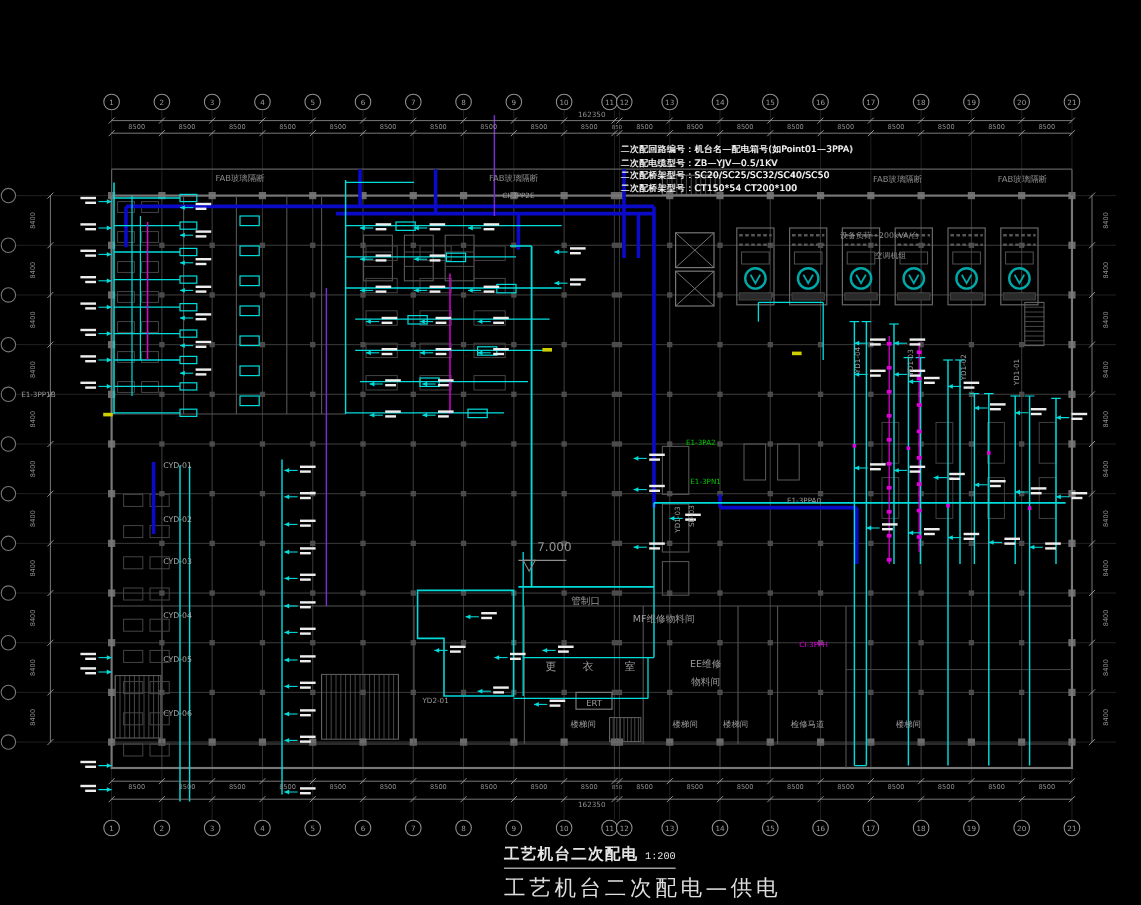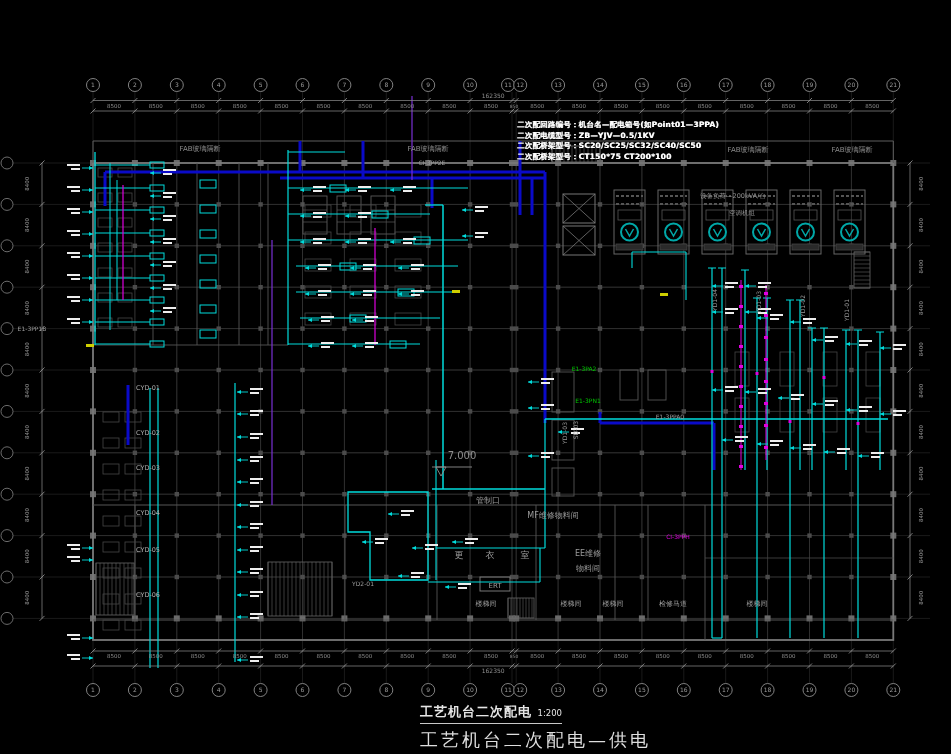--- a/index.html
+++ b/index.html
@@ -1,25 +1,25 @@
 <!DOCTYPE html>
 <html><head>
 <meta charset="utf-8">
 <style>
   html,body{margin:0;padding:0;background:#000;}
   #app{position:relative;width:951px;height:754px;background:#000;overflow:hidden;
        font-family:"DejaVu Sans",sans-serif;}
   svg text{font-family:"DejaVu Sans",sans-serif;}
   .legend{position:absolute;left:517px;top:120px;color:#fff;font-size:7.5px;
-          line-height:10.5px;font-weight:bold;white-space:nowrap;
+          line-height:10.5px;font-weight:normal;white-space:nowrap;
           text-shadow:0.5px 0 0 #cfcfcf;letter-spacing:0.2px;}
   .titleblock{position:absolute;left:420px;top:701px;color:#e5e5e5;}
   .t1{font-size:13px;font-weight:bold;border-bottom:1.5px solid #c8c8c8;
       padding-bottom:2px;display:inline-block;letter-spacing:1px;}
-  .t1 .scale{font-size:8.5px;font-weight:normal;letter-spacing:0;}
+  .t1 .scale{font-size:8.5px;font-weight:normal;letter-spacing:0;font-family:Liberation Mono, monospace;}
   .t2{font-size:18px;color:#dedede;margin-top:4px;letter-spacing:3px;}
 </style>
 </head>
 <body>
 
 <div id="app">
   <svg id="cad" width="951" height="754">
     <g id="gGrid">
         <line x1="93" y1="92" x2="93" y2="683" stroke="#2c2c2c" stroke-width="0.6"></line>
         <line x1="134.9" y1="92" x2="134.9" y2="683" stroke="#2c2c2c" stroke-width="0.6"></line>
@@ -1325,20 +1325,20 @@
         <text x="462" y="459" font-size="10" fill="#8f8f8f" text-anchor="middle">7.000</text>
         <line x1="432" y1="467" x2="472" y2="467" stroke="#8f8f8f" stroke-width="0.9"></line>
         <path d="M436 467 L446 467 L441 476 Z" stroke="#8f8f8f" stroke-width="0.9" fill="none"></path>
       </g>
   </svg>
 
   <div class="legend" id="legendBox">
       <div>二次配回路编号：机台名—配电箱号(如Point01—3PPA)</div>
       <div>二次配电缆型号：ZB—YJV—0.5/1KV</div>
       <div>二次配桥架型号：SC20/SC25/SC32/SC40/SC50</div>
-      <div>二次配桥架型号：CT150*75  CT200*100</div>
+      <div>二次配桥架型号：CT150*54  CT200*100</div>
     </div>
 
   <div class="titleblock">
     <div class="t1"><span>工艺机台二次配电</span>&nbsp;<span class="scale">1:200</span></div>
     <div class="t2">工艺机台二次配电—供电</div>
   </div>
 </div>
 
 </body></html>

